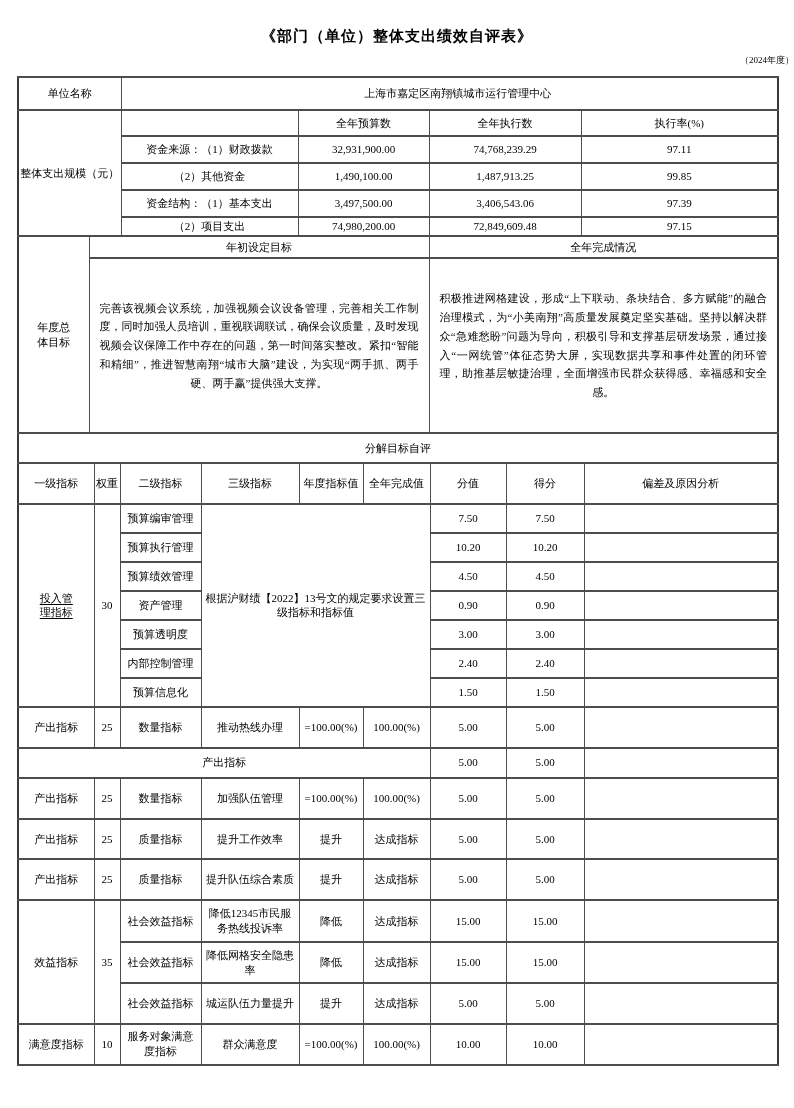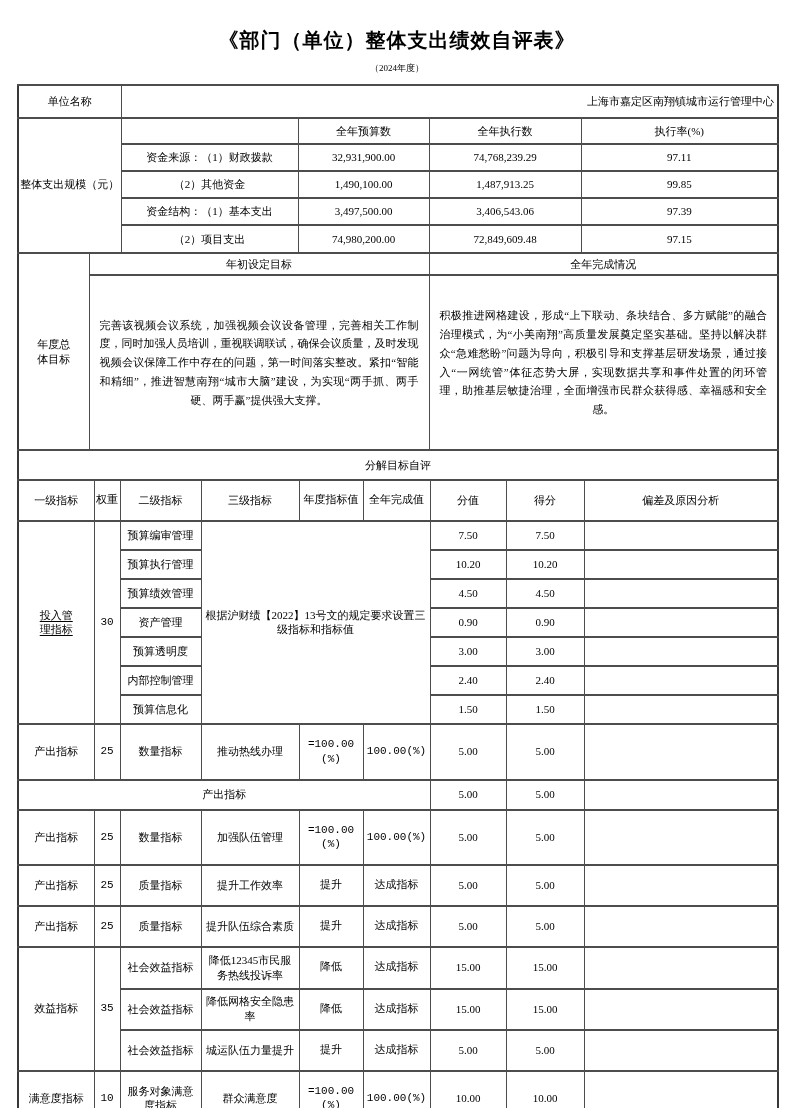--- a/index.html
+++ b/index.html
@@ -1,27 +1,27 @@
 <!DOCTYPE html>
 <html><head>
 <meta charset="utf-8">
 <style>
   html,body{margin:0;padding:0;background:#fff;}
   body{width:794px;height:1108px;font-family:"Liberation Serif","DejaVu Serif",serif;color:#000;}
   .page{position:relative;width:794px;}
-  .doc-title{font-size:20px;font-weight:bold;text-align:center;margin:27px 0 0 0;letter-spacing:1px;}
-  .doc-subtitle{font-size:9px;text-align:center;margin:8px 0 9px 0;}
+  .doc-title{font-size:15px;font-weight:bold;text-align:center;margin:27px 0 0 0;letter-spacing:1px;}
+  .doc-subtitle{font-size:9px;text-align:right;margin:8px 0 9px 0;}
   table.tbl{border-collapse:collapse;table-layout:fixed;width:760px;margin-left:17px;font-size:11px;}
   table.tbl + table.tbl{margin-top:-2px;}
   .tbl td{border:1px solid #4d4d4d;border-top-width:2px;border-bottom-width:2px;
           text-align:center;vertical-align:middle;padding:1px 3px;line-height:1.35;
           overflow:hidden;word-break:break-all;}
   .tbl{border:2px solid #383838;}
-  td.left{text-align:right;padding-left:20px;}
-  td.tight{padding:12px 0;font-family:Liberation Mono, monospace;}
+  td.left{text-align:center;padding-left:20px;}
+  td.tight{padding:12px 0;}
   td.para{text-align:justify;text-align-last:center;padding:6px 10px;line-height:1.7;}
   .wrap3{display:inline-block;width:3.3em;text-align:center;}
   .ul{text-decoration:underline;text-underline-offset:2px;}
 </style>
 </head>
 <body>
 
 <div class="page">
 
   <div class="doc-title">《部门（单位）整体支出绩效自评表》</div>
@@ -58,21 +58,21 @@
       <td>1,490,100.00</td>
       <td>1,487,913.25</td>
       <td>99.85</td>
     </tr>
     <tr style="height:27px">
       <td>资金结构：（1）基本支出</td>
       <td>3,497,500.00</td>
       <td>3,406,543.06</td>
       <td>97.39</td>
     </tr>
-    <tr style="height:28px">
+    <tr style="height:19px">
       <td>（2）项目支出</td>
       <td>74,980,200.00</td>
       <td>72,849,609.48</td>
       <td>97.15</td>
     </tr>
   </tbody>
     </table>
 
   <table class="tbl">
     <colgroup>

